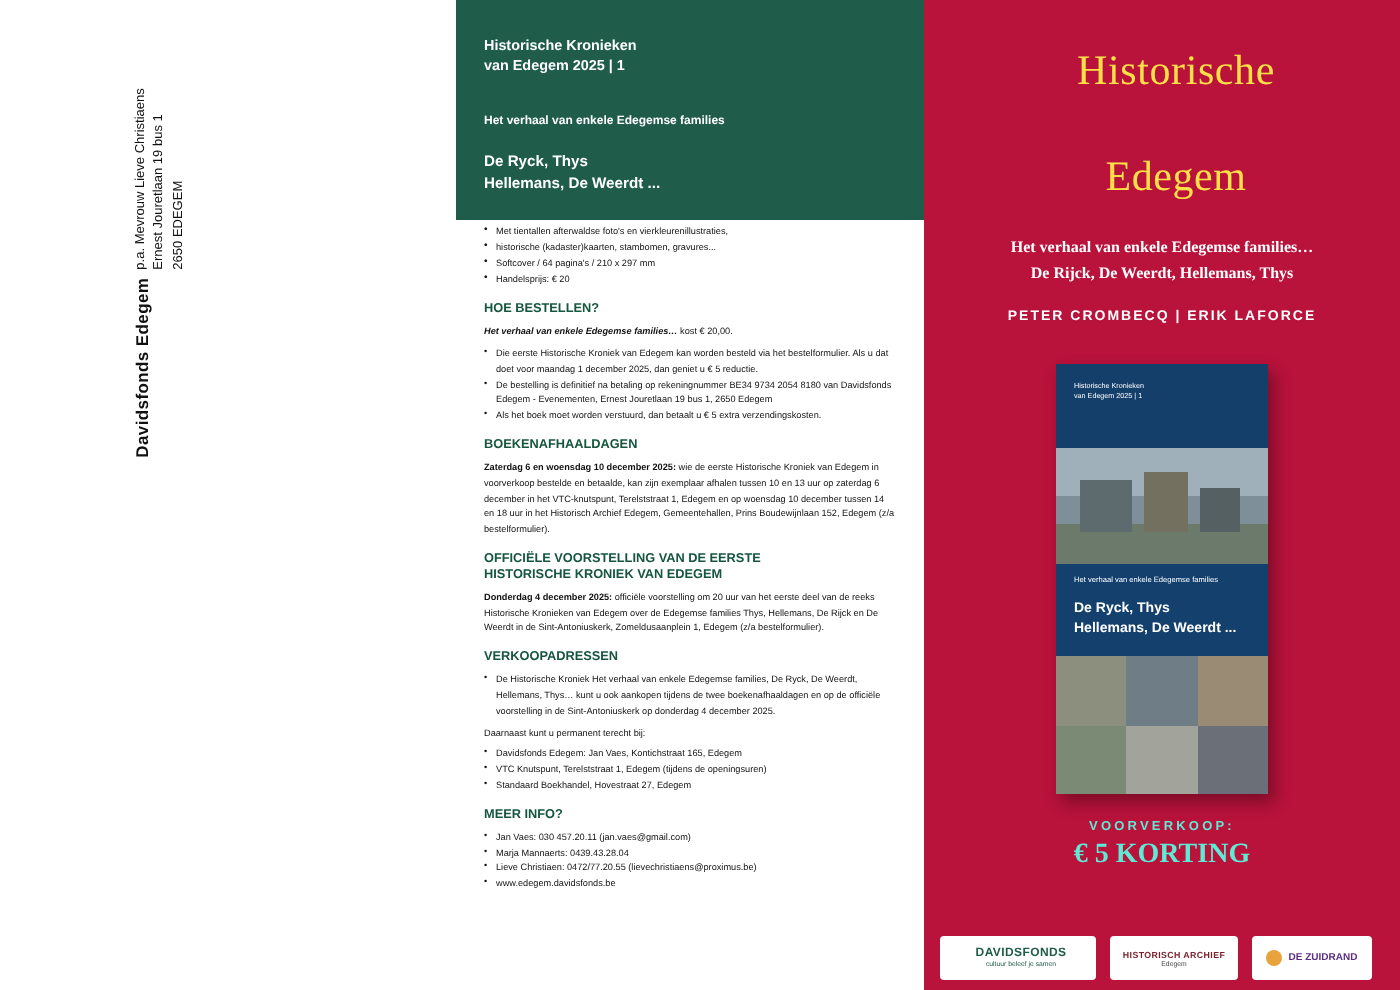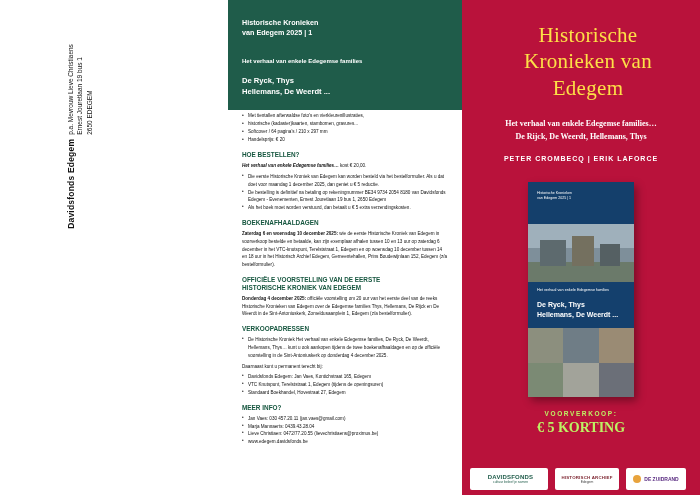--- a/index.html
+++ b/index.html
@@ -52,21 +52,21 @@
   .book-img .ground{position:absolute;left:0;bottom:0;width:106px;height:20px;background:#6b7a6a;}
   .book-img .h1{position:absolute;left:12px;top:16px;width:26px;height:26px;background:#5d6a6e;}
   .book-img .h2{position:absolute;left:44px;top:12px;width:22px;height:30px;background:#74705f;}
   .book-img .h3{position:absolute;left:72px;top:20px;width:20px;height:22px;background:#556063;}
   .book-mid{position:absolute;left:0;top:100px;width:106px;height:46px;background:#14406d;}
   .bk-l2{position:absolute;left:9px;top:106px;font-size:3.8px;color:#ffffff;}
   .bk-l3{position:absolute;left:9px;top:118px;font-size:7px;color:#ffffff;font-weight:bold;line-height:1.45;}
   .book-photos{position:absolute;left:0;top:146px;width:106px;height:69px;display:flex;flex-wrap:wrap;}
   .book-photos div{width:35.33px;height:34.5px;}
 
-  .promo{position:absolute;left:0;top:410px;width:238px;text-align:center;color:#bef264;}
+  .promo{position:absolute;left:0;top:410px;width:238px;text-align:center;color:#5eead4;}
   .promo .p1{font-size:6.5px;letter-spacing:1.6px;font-weight:bold;}
   .promo .p2{font-size:14px;font-weight:bold;margin-top:3px;font-family:"Liberation Serif",serif;}
 
   
   .logos{position:absolute;left:470px;top:466px;width:220px;height:26px;display:flex;align-items:center;gap:7px;}
   .logo{background:#ffffff;border-radius:2px;display:flex;align-items:center;justify-content:center;}
   .logo-df{width:78px;height:22px;background:#ffffff;display:flex;flex-direction:column;justify-content:center;padding-left:3px;box-sizing:border-box;}
   .df-t{font-size:6px;font-weight:bold;color:#1f5c4a;letter-spacing:.2px;}
   .df-s{font-size:3.4px;color:#1f5c4a;}
   .logo-ha{width:64px;height:22px;background:#ffffff;display:flex;flex-direction:column;align-items:center;justify-content:center;}
@@ -155,21 +155,21 @@
         <li>Marja Mannaerts: 0439.43.28.04</li>
         <li>Lieve Christiaen: 0472/77.20.55 (lievechristiaens@proximus.be)</li>
         <li>www.edegem.davidsfonds.be</li>
       </ul>
     </div>
   </div>
 
   <div class="cover">
     <div class="cover-title">
       <span>Historische</span><br>
-      <span>Kronieken van</span><br>
+      <br>
       <span>Edegem</span>
     </div>
     <div class="cover-sub">
       <span>Het verhaal van enkele Edegemse families…</span><br>
       <span>De Rijck, De Weerdt, Hellemans, Thys</span>
     </div>
     <div class="cover-auth">PETER CROMBECQ | ERIK LAFORCE</div>
 
     <div class="book">
       <div class="book-top"></div>

